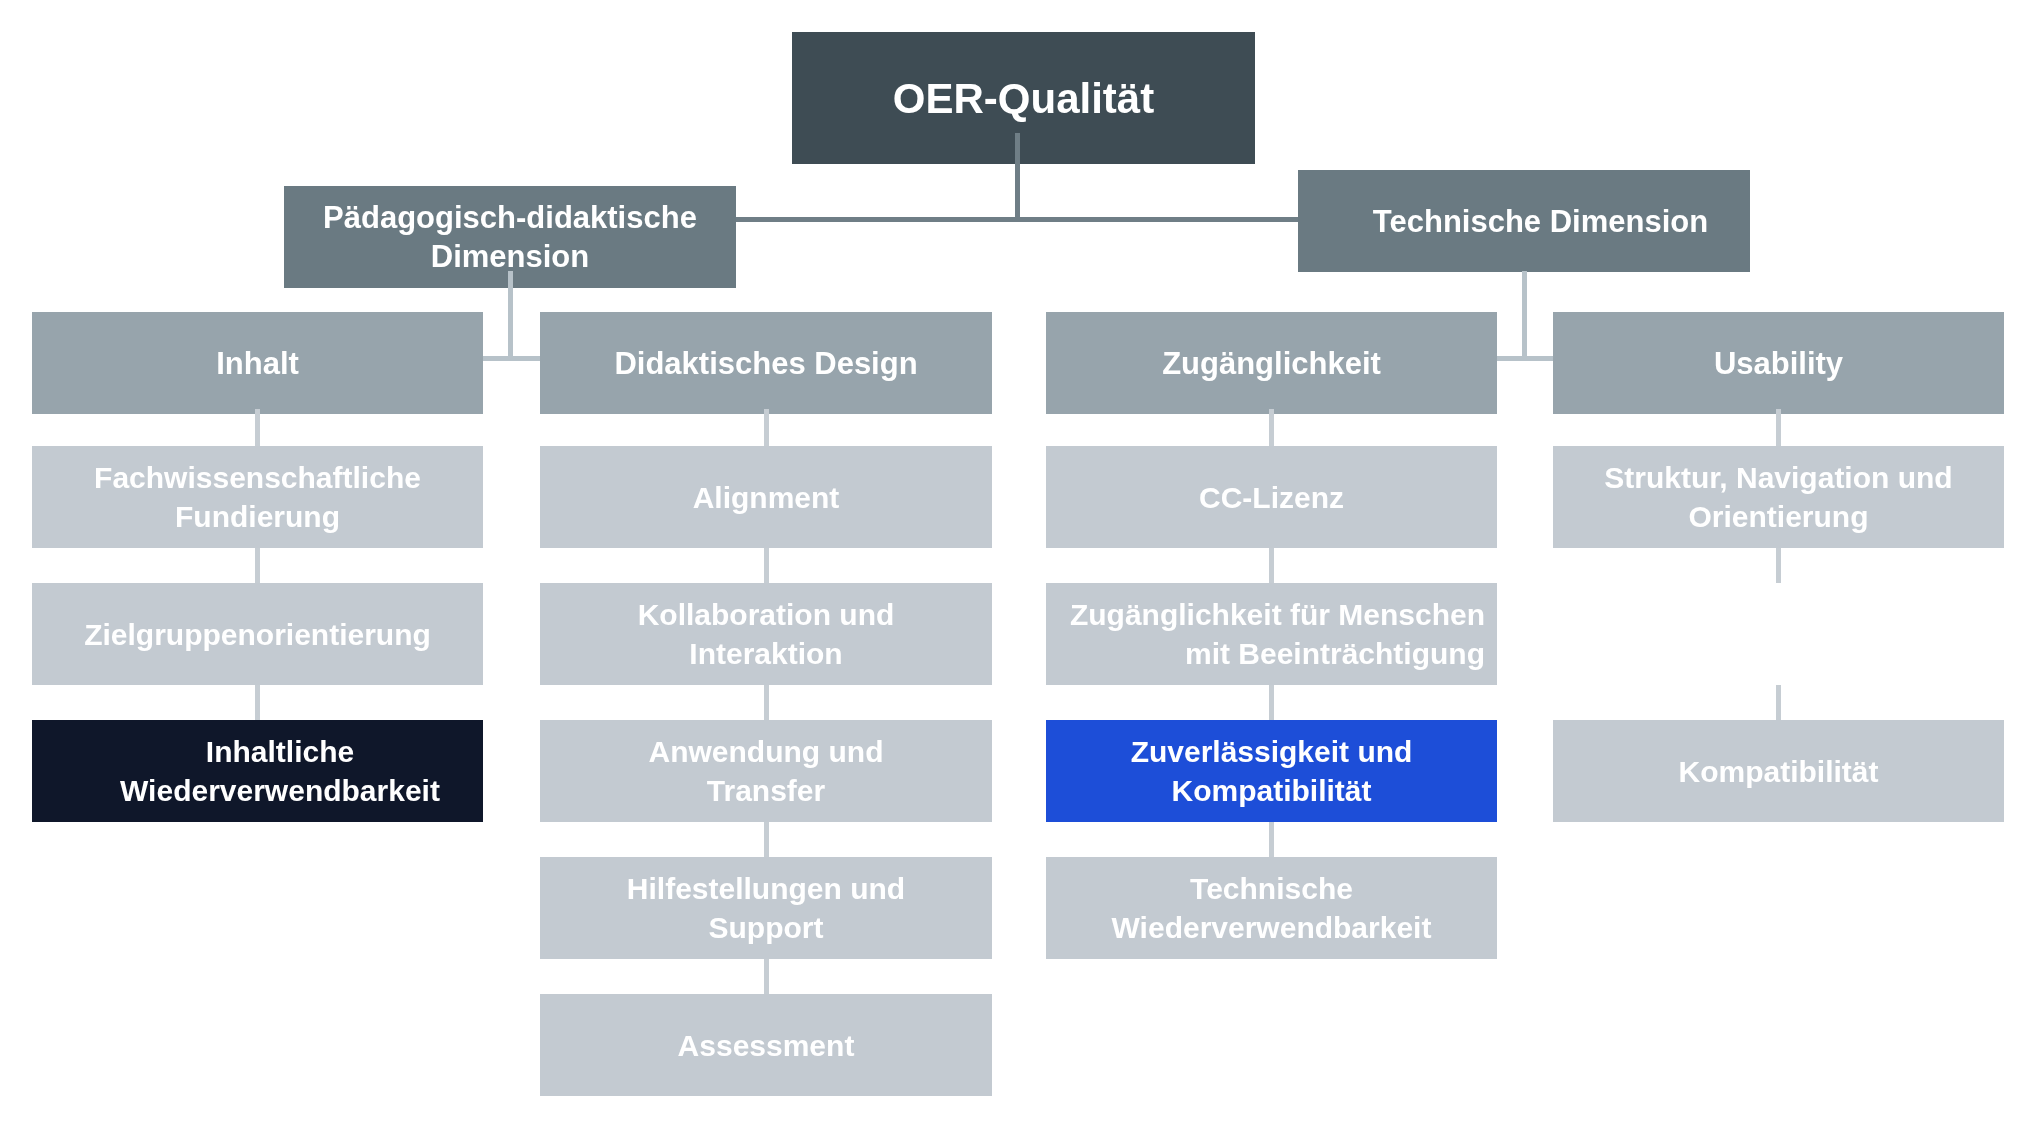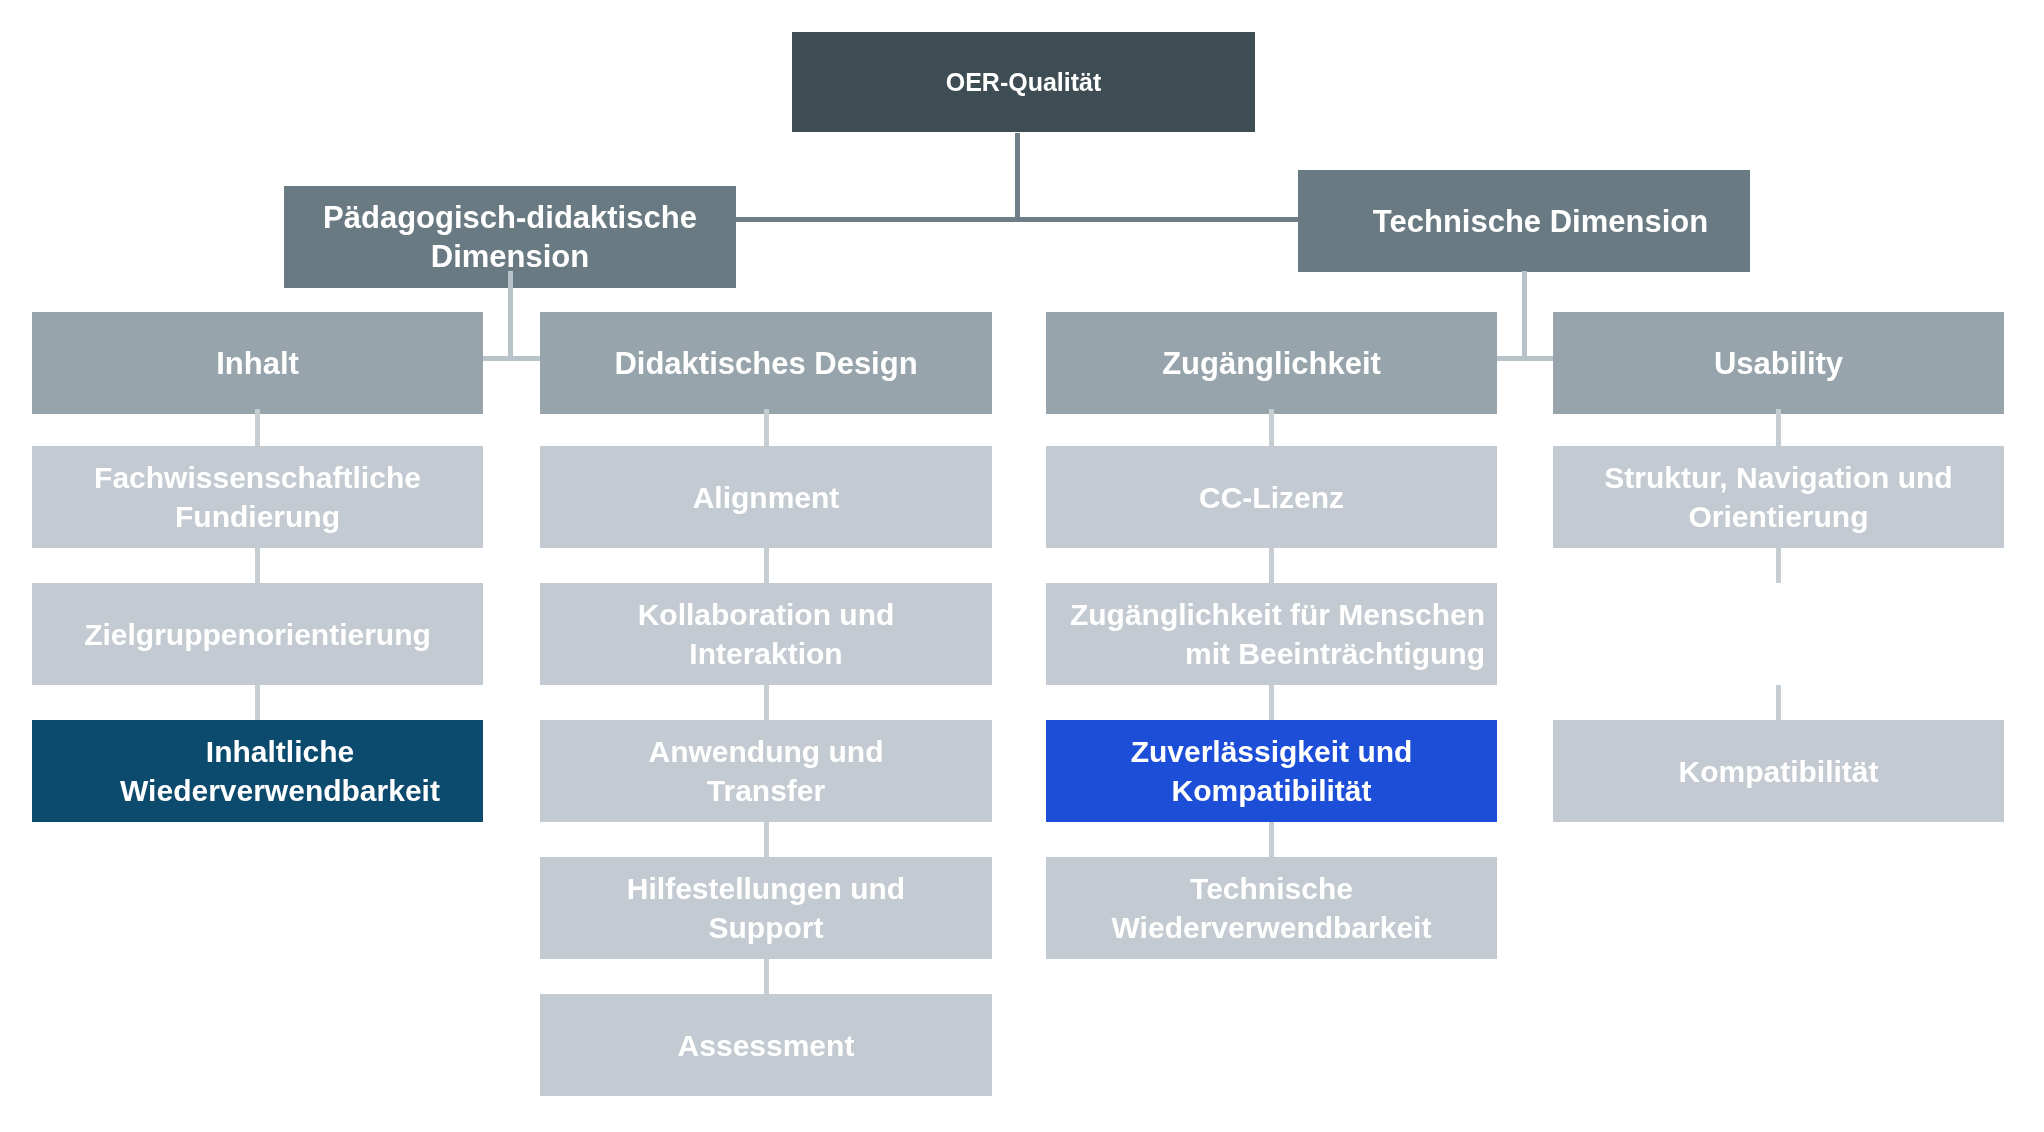--- a/index.html
+++ b/index.html
@@ -14,21 +14,21 @@
   }
   .box{
     position:absolute;
     display:flex;align-items:center;justify-content:center;
     text-align:center;
     color:#ffffff;
     white-space:pre-line;
     font-size:30px;line-height:39px;
     box-sizing:border-box;
   }
-  .root{left:792px;top:32px;width:463px;height:100px;font-size:25px;}
+  .root{left:792px;top:32px;width:463px;height:132px;font-size:42px;}
   .dim{top:170px;height:102px;font-size:31px;}
   .dim-pad{left:284px;width:452px;margin-top:16px;}
   .dim-tech{left:1298px;width:452px;padding-left:33px;}
   .hdr{top:312px;height:102px;font-size:31px;}
   .child{height:102px;}
   .c1{left:32px;width:451px;}
   .c2{left:540px;width:452px;}
   .c3{left:1046px;width:451px;}
   .c4{left:1553px;width:451px;}
   .r1{top:446px;}
@@ -59,21 +59,21 @@
   <div class="line" style="left: 1497px; top: 356px; width: 56px; height: 5px; background-color: rgb(183, 194, 201);"></div>
 
   <div class="box hdr c1" style="background-color: rgb(151, 164, 172);">Inhalt</div>
   <div class="box hdr c2" style="background-color: rgb(151, 164, 172);">Didaktisches Design</div>
   <div class="box hdr c3" style="background-color: rgb(151, 164, 172);">Zugänglichkeit</div>
   <div class="box hdr c4" style="background-color: rgb(151, 164, 172);">Usability</div>
 
   <div class="box child c1 r1" style="background-color: rgb(195, 202, 209);">Fachwissenschaftliche
 Fundierung</div>
   <div class="box child c1 r2" style="background-color: rgb(195, 202, 209);">Zielgruppenorientierung</div>
-  <div class="box child c1 r3" style="background-color: #0c4a6e; padding-left: 45px;">Inhaltliche
+  <div class="box child c1 r3" style="background-color: #0f172a; padding-left: 45px;">Inhaltliche
 Wiederverwendbarkeit</div>
 
   <div class="box child c2 r1" style="background-color: rgb(195, 202, 209);">Alignment</div>
   <div class="box child c2 r2" style="background-color: rgb(195, 202, 209);">Kollaboration und
 Interaktion</div>
   <div class="box child c2 r3" style="background-color: rgb(195, 202, 209);">Anwendung und
 Transfer</div>
   <div class="box child c2 r4" style="background-color: rgb(195, 202, 209);">Hilfestellungen und
 Support</div>
   <div class="box child c2 r5" style="background-color: rgb(195, 202, 209);">Assessment</div>

